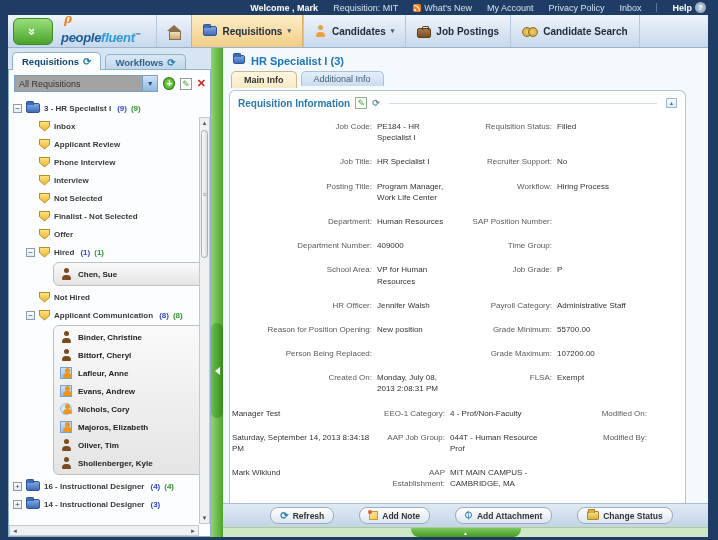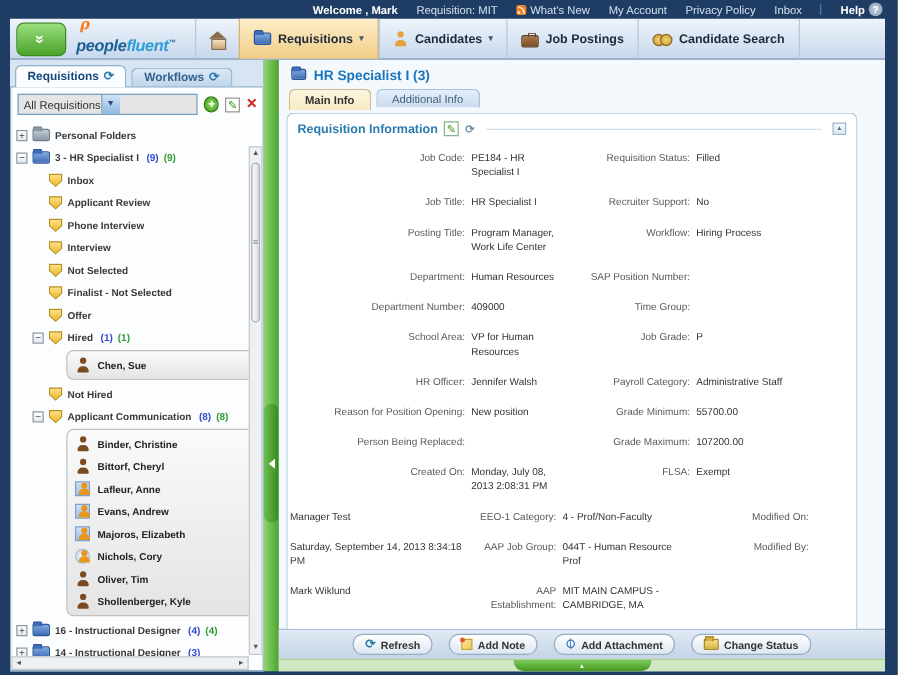--- a/index.html
+++ b/index.html
@@ -82,22 +82,22 @@
   .side-tabs{display:flex;align-items:flex-end;gap:4px;height:22px;padding-left:4px;flex:none;}
   .side-tab{display:flex;align-items:center;gap:4px;border:1px solid #8fb1cc;border-bottom:none;
             border-radius:5px 5px 0 0;padding:3px 9px 3px 9px;font-size:9.5px;font-weight:bold;color:#14487c;cursor:pointer;}
   .side-tab.active{background:#fbfdff;position:relative;z-index:2;}
   .side-tab.inactive{background:linear-gradient(#dbe9f6,#bed4e9);color:#33628e;padding:2px 9px;}
   .i-refresh{color:#2a7ab0;font-weight:bold;font-size:10px;line-height:1;}
   .i-refresh::before{content:"⟳";}
   .side-panel{flex:1;border:1px solid #8fb1cc;background:#fbfdff;display:flex;flex-direction:column;
               margin-top:-1px;position:relative;overflow:hidden;}
   .side-toolbar{display:flex;align-items:center;gap:5px;padding:5px 4px 5px 5px;flex:none;}
-  .dd{width:154px;height:17px;background:#e5e5e5;border:1px solid #7aa0bf;display:flex;align-items:center;
-      font-size:9px;color:#333;padding-left:4px;cursor:pointer;}
+  .dd{width:154px;height:17px;background:#a3a3a3;border:1px solid #7aa0bf;display:flex;align-items:center;
+      justify-content:space-between;font-size:9px;color:#333;padding-left:4px;cursor:pointer;}
   .dd-btn{width:15px;height:15px;background:linear-gradient(#cfe3f7,#8fb8e0);border-left:1px solid #7aa0bf;
       color:#2a4d7a;font-size:7px;display:flex;align-items:center;justify-content:center;}
   .dd-btn::before{content:"▼";}
   .plus-circle{width:13px;height:13px;border-radius:50%;background:radial-gradient(#8fdc5e,#3f9c1f);
       border:1px solid #2f7c15;color:#fff;font-weight:bold;font-size:10px;line-height:11px;text-align:center;cursor:pointer;}
   .plus-circle::before{content:"+";}
   .edit-box{width:12px;height:12px;background:#fff;border:1px solid #999;color:#3f9c1f;font-size:9px;
       line-height:10px;text-align:center;cursor:pointer;}
   .edit-box::before{content:"✎";}
   .red-x{color:#cc2a1e;font-weight:bold;font-size:11px;line-height:1;cursor:pointer;}
@@ -160,21 +160,21 @@
 
   .fields{display:grid;grid-template-columns:140px 68px 102px 90px;column-gap:5px;row-gap:13px;
           padding:10px 2px 0 2px;font-size:8px;line-height:1.4;}
   .lbl{text-align:right;color:#5a5a5a;}
   .val{color:#333;}
 
   .btnbar{height:24px;background:linear-gradient(#e0eaf4,#c4d4e6);border-top:1px solid #a9bed4;
           display:flex;align-items:center;justify-content:center;gap:13px;flex:none;}
   .btn{height:17px;display:flex;align-items:center;gap:4px;padding:0 9px;border:1px solid #98aec6;
        border-radius:8px;background:linear-gradient(#ffffff,#dde6f0);font-size:8.5px;font-weight:bold;
-       color:#333;cursor:pointer;white-space:nowrap;}
+       color:#333;cursor:pointer;white-space:nowrap;margin-left:12px;}
   .note-ic{width:9px;height:9px;background:linear-gradient(135deg,#ffe9a8,#f0c84e);border:1px solid #c9a227;position:relative;flex:none;}
   .note-ic::before{content:"";position:absolute;top:-2px;left:-2px;width:4px;height:4px;border-radius:50%;background:#e05a2b;}
   .clip-ic{color:#3a7abf;font-size:9px;font-weight:bold;transform:rotate(-45deg);line-height:1;}
   .clip-ic::before{content:"∅";}
   .cs-folder{width:12px;height:9px;background:linear-gradient(#f5e08a,#d9b43c);border:1px solid #a8862a;
        border-radius:1px;position:relative;flex:none;}
   .cs-folder::before{content:"";position:absolute;top:-3px;left:0;width:5px;height:3px;background:#d9b43c;
        border:1px solid #a8862a;border-bottom:none;}
   .save-ic{width:10px;height:10px;background:#2f5fae;border-radius:2px;position:relative;flex:none;}
   .save-ic::before{content:"";position:absolute;top:1px;left:2px;width:6px;height:3px;background:#dce6f4;}
@@ -256,25 +256,20 @@
           <span>All Requisitions</span>
           <span class="dd-btn"></span>
         </div>
         <span class="plus-circle"></span>
         <span class="edit-box"></span>
         <span class="red-x"></span>
       </div>
 
       <div class="tree">
         <div class="trow">
-          <span class="exp plus"></span>
-          <span class="folder grey"></span>
-          <span>Personal Folders</span>
-        </div>
-        <div class="trow">
           <span class="exp minus"></span>
           <span class="folder"></span>
           <span>3 - HR Specialist I</span>
           <span class="cblue">(9)</span>
             <span class="cgreen">(9)</span>
         </div>
         <div class="trow t-step">
           <span class="shield"></span>
           <span>Inbox</span>
         </div>
@@ -337,26 +332,26 @@
           </div>
           <div class="cand-row">
             <span class="person grid"></span>
             <span>Lafleur, Anne</span>
           </div>
           <div class="cand-row">
             <span class="person grid"></span>
             <span>Evans, Andrew</span>
           </div>
           <div class="cand-row">
+            <span class="person globe"></span>
+            <span>Nichols, Cory</span>
+          </div>
+          <div class="cand-row">
             <span class="person grid"></span>
             <span>Majoros, Elizabeth</span>
-          </div>
-          <div class="cand-row">
-            <span class="person globe"></span>
-            <span>Nichols, Cory</span>
           </div>
           <div class="cand-row">
             <span class="person"></span>
             <span>Oliver, Tim</span>
           </div>
           <div class="cand-row">
             <span class="person"></span>
             <span>Shollenberger, Kyle</span>
           </div>
         </div>

